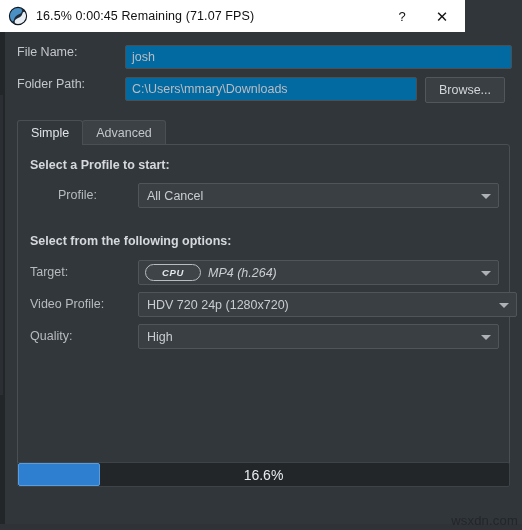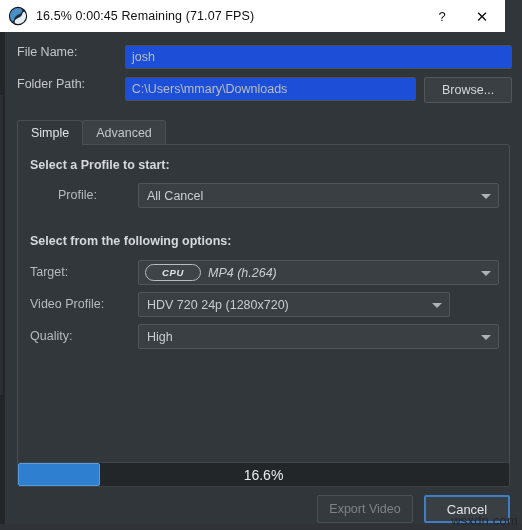--- a/index.html
+++ b/index.html
@@ -36,21 +36,21 @@
     position: absolute;
     left: 0; bottom: 0;
     width: 522px; height: 6px;
     background: #2f3337;
   }
 
   
   .titlebar {
     position: absolute;
     left: 0; top: 0;
-    width: 505px; height: 32px;
+    width: 465px; height: 32px;
     background: #ffffff;
     display: flex;
     align-items: center;
     padding: 0 0 0 8px;
   }
   .tb-icon {
     width: 20px; height: 20px;
     flex: 0 0 20px;
     margin-right: 8px;
     position: relative;
@@ -88,21 +88,21 @@
     display: flex;
     align-items: flex-start;
   }
   .lbl {
     color: #c3c7cb;
     font-size: 12.5px;
     white-space: nowrap;
   }
 
   .field {
-    background: #1d4ed8;
+    background: #0369a1;
     border: 1px solid #4a4f54;
     border-radius: 2px;
     height: 24px;
     color: #b9bdc1;
     font-size: 12.5px;
     display: flex;
     align-items: center;
     padding: 0 6px;
     overflow: hidden;
     white-space: nowrap;
@@ -120,21 +120,21 @@
     justify-content: center;
     cursor: default;
   }
 
   
   #row-filename { left: 12px; top: 13px; width: 495px; }
   #row-folder   { left: 12px; top: 45px; width: 495px; }
   #row-filename .lbl, #row-folder .lbl { width: 108px; }
   #row-filename .field { width: 387px; }
   #row-folder   .field { width: 292px; }
-  #row-folder   .btn   { width: 88px; margin-left: 8px; }
+  #row-folder   .btn   { width: 80px; margin-left: 8px; }
 
   
   .tabstrip {
     position: absolute;
     left: 12px; top: 88px;
     height: 25px;
     display: flex;
     align-items: flex-end;
   }
   .tab {
@@ -208,21 +208,21 @@
     font-size: 12.5px;
     white-space: nowrap;
   }
 
   
   #lbl-profile  { left: 12px; top: 43px; margin-left: 28px; }
   #cmb-profile  { left: 120px; top: 38px; width: 361px; }
   #lbl-target   { left: 12px; top: 120px; }
   #cmb-target   { left: 120px; top: 115px; width: 361px; padding-left: 6px; font-style: italic; }
   #lbl-vprofile { left: 12px; top: 152px; }
-  #cmb-vprofile { left: 120px; top: 147px; width: 312px; }
+  #cmb-vprofile { left: 120px; top: 147px; width: 379px; }
   #lbl-quality  { left: 12px; top: 184px; }
   #cmb-quality  { left: 120px; top: 179px; width: 361px; text-align: right; }
 
   .cpu-badge {
     display: inline-flex;
     align-items: center;
     justify-content: center;
     height: 17px;
     min-width: 56px;
     padding: 0 8px;
@@ -376,21 +376,17 @@
         <span class="caret"></span>
       </div>
 
     </div>
 
     <div class="progress">
       <div class="progress-fill" id="progress-fill" style="width: 16.6%; background: rgb(47, 127, 208);"></div>
       <div class="progress-text">16.6%</div>
     </div>
 
-    <div class="footer">
-      <div class="btn-export">Export Video</div>
-      <div class="btn-cancel">Cancel</div>
-    </div>
 
   </div>
 
   <div class="watermark">wsxdn.com</div>
 </div>
 
 </body></html>

